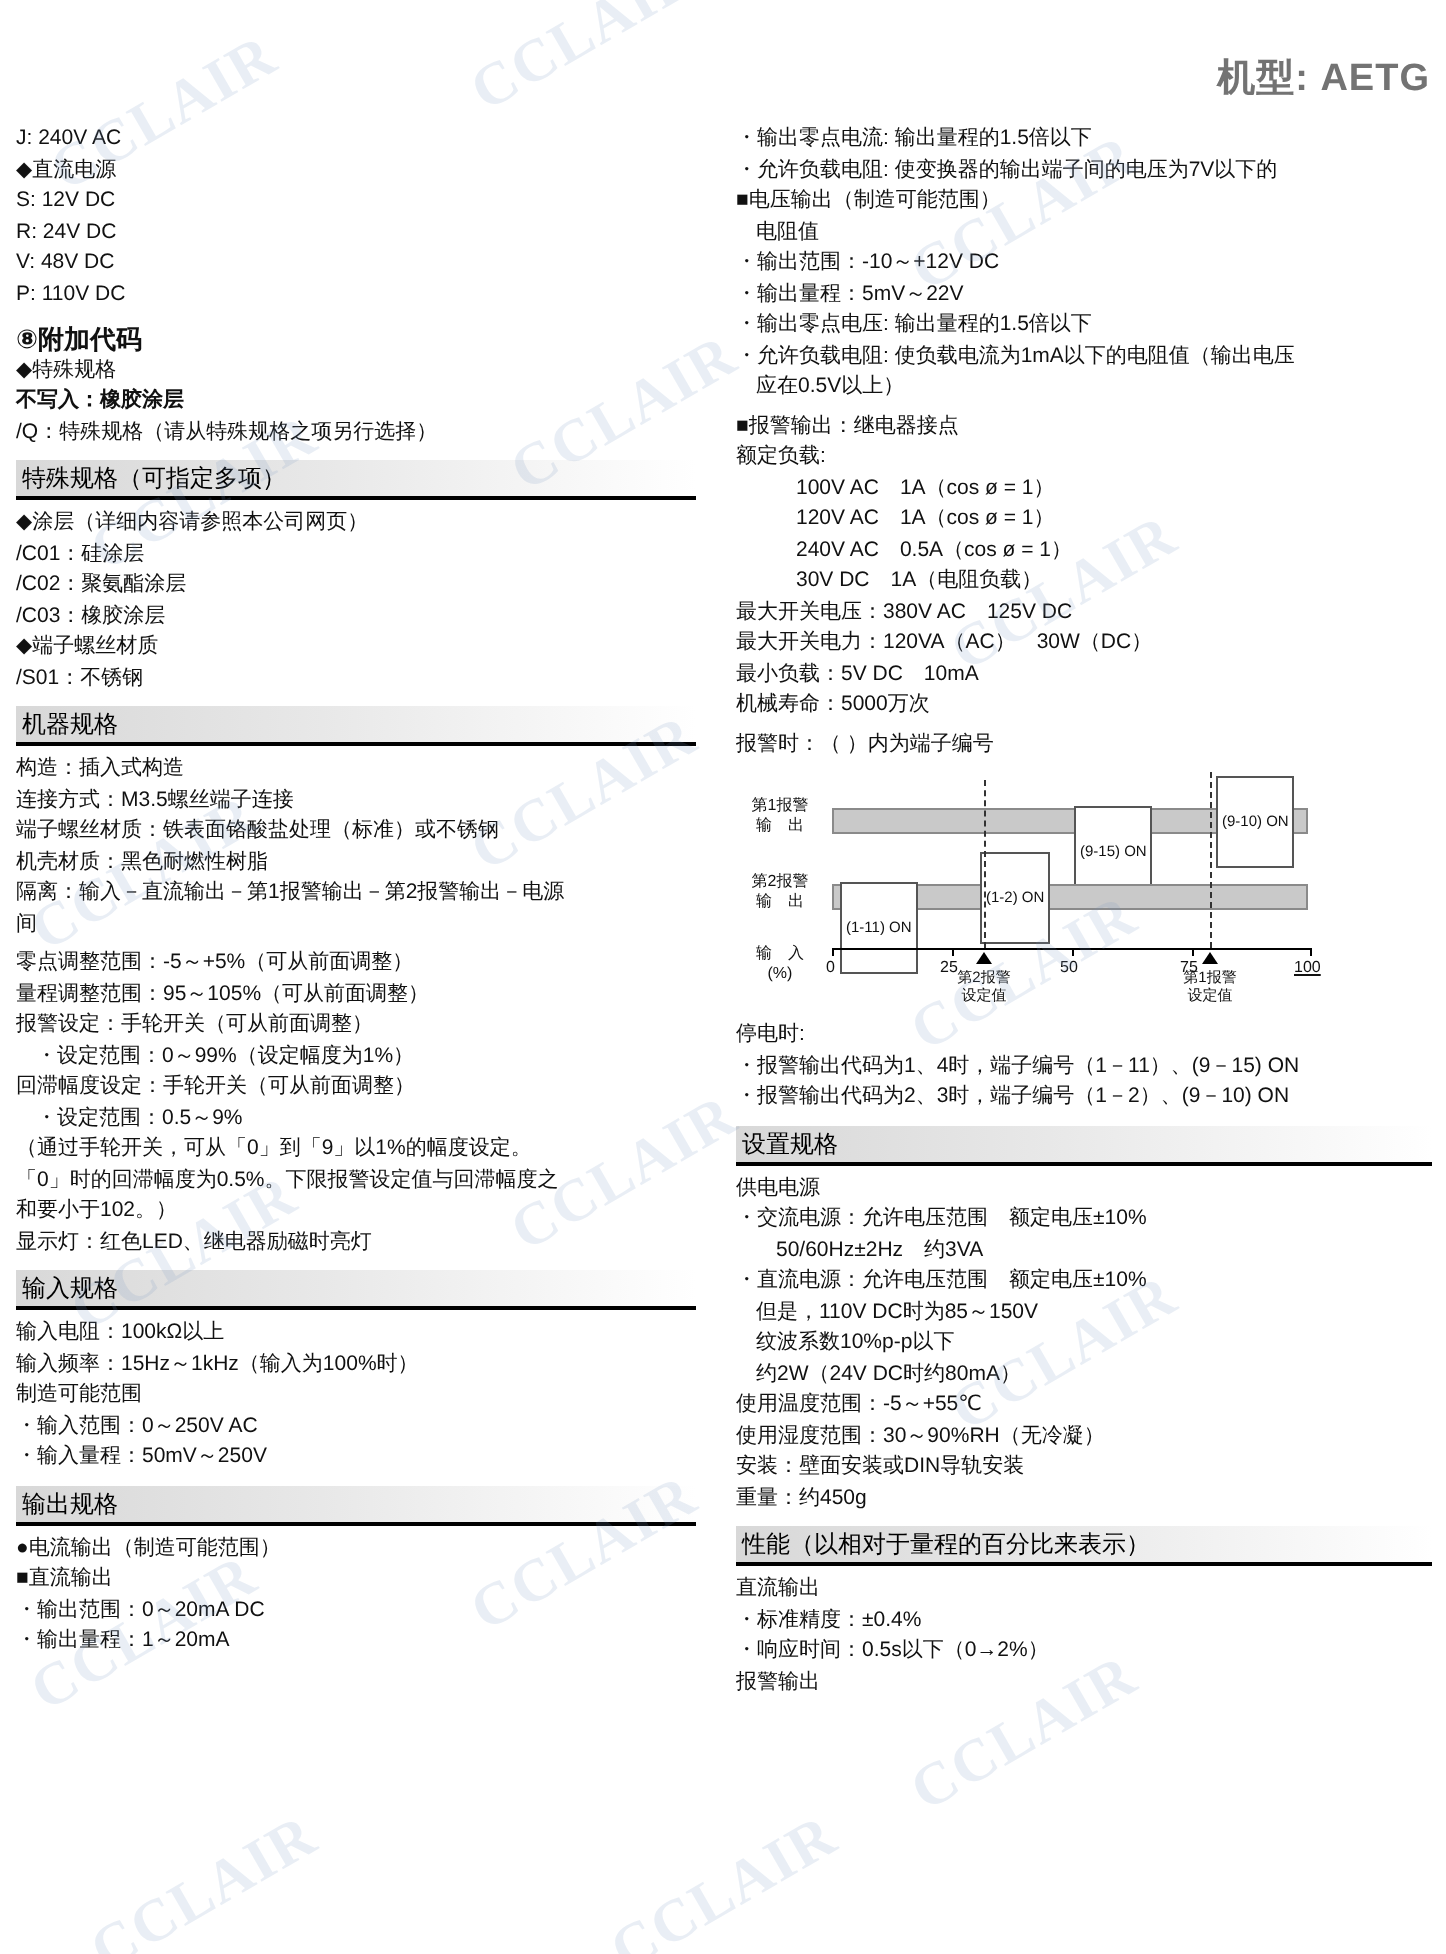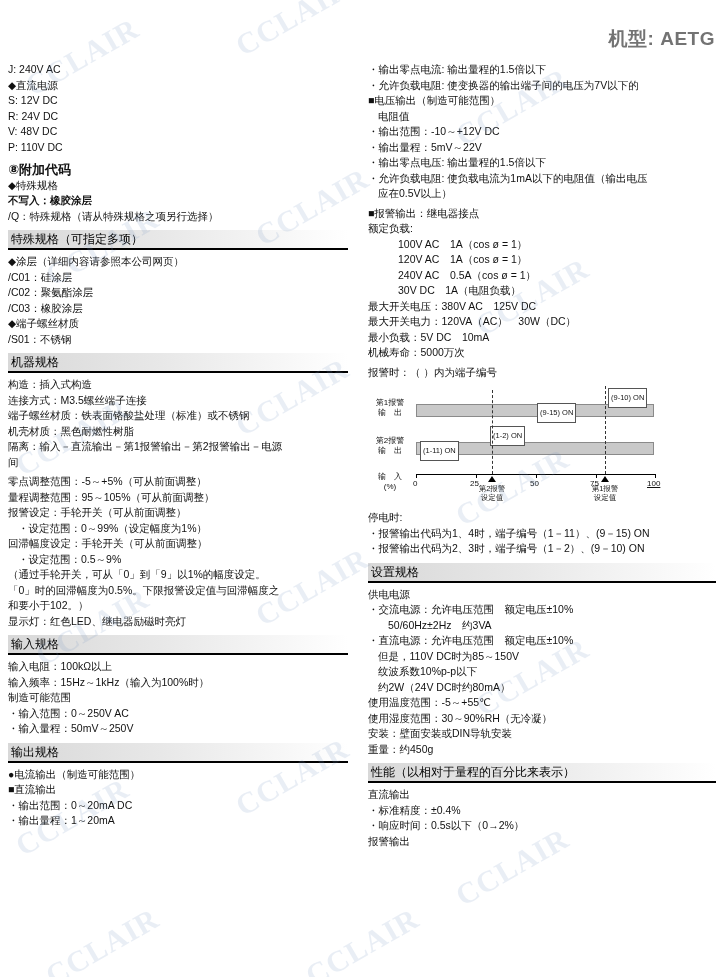--- a/index.html
+++ b/index.html
@@ -67,21 +67,21 @@
     margin:6px 0 4px 4px;
     font-size:8px;
   }
   .dg-label{position:absolute;white-space:nowrap;line-height:10px;text-align:center;}
   .bar{
     position:absolute;height:11px;
     background:#c9c9c9;border:1px solid #8a8a8a;
   }
   .bar-lab{
     position:absolute;font-size:7.5px;background:#fff;
-    border:1px solid #555;padding:4px 2px;line-height:10px;white-space:nowrap;
+    border:1px solid #555;padding:17px 2px;line-height:10px;white-space:nowrap;
   }
   .axis{position:absolute;background:#000;}
   .tick{position:absolute;width:1px;height:4px;background:#000;}
   .tick-lab{position:absolute;font-size:8px;}
   .vdash{position:absolute;width:0;border-left:1px dashed #333;}
   .tri{
     position:absolute;width:0;height:0;
     border-left:4px solid transparent;border-right:4px solid transparent;
     border-bottom:6px solid #000;
   }

